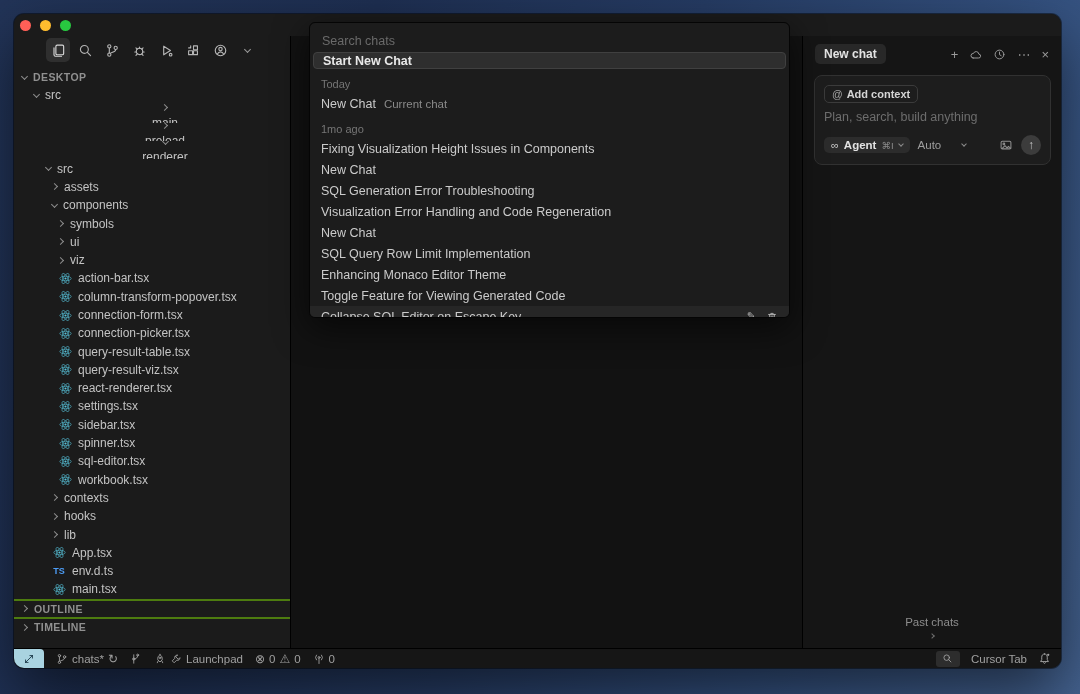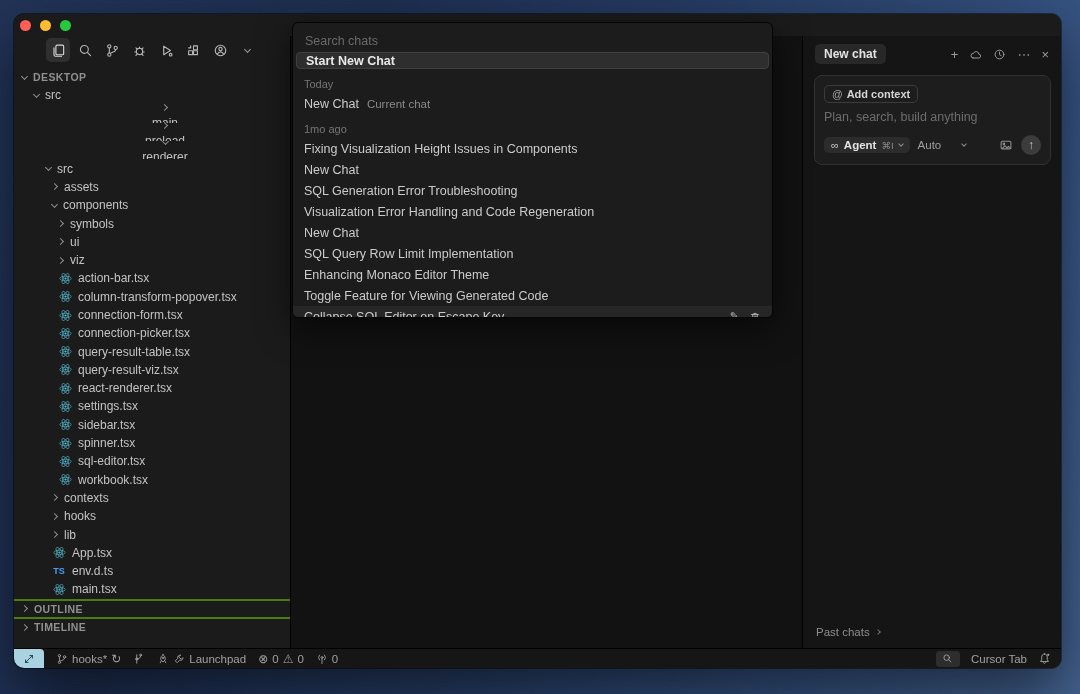--- a/index.html
+++ b/index.html
@@ -39,21 +39,21 @@
   .trow.sec.top { border-top:2px solid #4d7c0f; }
   .lv0 { padding-left:8px; } .lv1 { padding-left:20px; } .lv2 { padding-left:26px;flex-direction:column; }
   .lv3 { padding-left:32px; } .lv4 { padding-left:38px; } .lv5 { padding-left:44px;text-align:right; }
   .chev { display:inline-block; width:5px; height:5px; border-right:1.3px solid #8d8d8d; border-bottom:1.3px solid #8d8d8d; flex:0 0 auto; }
   .chev.r { transform:rotate(-45deg); margin-right:1px; }
   .chev.d { transform:rotate(45deg); margin-top:-2px; }
   .fic { width:14px; height:14px; display:inline-flex; align-items:center; justify-content:center; flex:0 0 auto; }
   .fic.ts { color:#4d9df6; font-size:9px; font-weight:700; letter-spacing:0; }
   
   .overlay {
-    position:absolute; left:278px; top:8px; width:481px; height:296px; z-index:30;
+    position:absolute; left:295px; top:8px; width:481px; height:296px; z-index:30;
     background:#1c1c1c; border:1px solid #050505; border-radius:6px; overflow:hidden;
     box-shadow:0 10px 34px rgba(0,0,0,.6);
   }
   .ov-search { height:26px; padding:8px 12px 0; }
   .ov-search input { width:100%; background:transparent; border:none; outline:none; color:#d0d0d0; font-size:12.5px; font-family:inherit; }
   .ov-search input::placeholder { color:#6a6a6a; }
   .ov-sel { margin:3px 3px 0; height:17px; background:#2e2e2e; border:1px solid #404040; border-radius:4px; display:flex; align-items:center; padding:0 9px; color:#e8e8e8; font-size:12.5px; font-weight:600; }
   .ov-glabel { height:18px; margin-top:6px; display:flex; align-items:center; padding:0 11px; color:#757575; font-size:11px; }
   .ov-item { height:21px; display:flex; align-items:center; padding:0 11px; color:#cbcbcb; font-size:12.5px; }
   .ov-item .badge { margin-left:8px; color:#8a8a8a; font-size:11.5px; }
@@ -72,21 +72,21 @@
   .controls { margin-top:11px; display:flex; align-items:center; gap:8px; }
   .agent { display:inline-flex; align-items:center; gap:5px; background:#2c2c2c; border-radius:5px; padding:2px 7px; }
   .agent .inf { color:#c8c8c8; font-size:11px; }
   .agent .nm { color:#e2e2e2; font-size:11.5px; font-weight:700; }
   .agent .sc { color:#8b8b8b; font-size:9.5px; }
   .mode { display:inline-flex; align-items:center; gap:21px; color:#9d9d9d; font-size:11.5px; }
   .mini-chev { width:4px; height:4px; border-right:1.2px solid #8b8b8b; border-bottom:1.2px solid #8b8b8b; transform:rotate(45deg); margin-top:-2px; }
   .ctrl-right { margin-left:auto; display:flex; align-items:center; gap:8px; }
   .img-ic { color:#8f8f8f; display:inline-flex; }
   .send { width:20px; height:20px; border-radius:50%; background:#3c3c3c; color:#c4c4c4; display:flex; align-items:center; justify-content:center; font-size:12px; }
-  .pastchats { margin-top:auto; padding:0 13px 10px; color:#8d8d8d; font-size:11.5px; display:flex; align-items:center; gap:6px; }
+  .pastchats { margin-top:auto; padding:0 13px 10px; color:#8d8d8d; font-size:11.5px; display:flex; align-items:center; gap:6px;flex-direction:column; }
   .pastchats .chev { width:4px; height:4px; border-color:#6f6f6f; }
   
   .statusbar { height:20px; flex:0 0 auto; background:#161616; border-top:1px solid #000; display:flex; align-items:center; font-size:11.5px; color:#a0a0a0; padding-right:10px; }
   .remote { width:30px; height:20px; background:#a9d3e0; color:#1d3b49; display:flex; align-items:center; justify-content:center; border-radius:0 4px 0 0; flex:0 0 auto; }
   .sb-item { display:flex; align-items:center; gap:4px; margin-left:12px; white-space:nowrap; }
   .sb-item .ic { display:inline-flex; font-size:12px; line-height:1; }
   .sb-right { margin-left:auto; display:flex; align-items:center; gap:11px; }
   .zoombox { width:24px; height:16px; background:#2d2d2d; border-radius:3px; display:flex; align-items:center; justify-content:center; color:#a8a8a8; }
   svg { display:block; }
 </style>
@@ -472,21 +472,21 @@
         </span>
       <span class="sb-item">
         <span class="ic">
             <svg width="12" height="12" viewBox="0 0 16 16" fill="none" stroke="currentColor" stroke-width="1.2" stroke-linecap="round" stroke-linejoin="round">
               <circle cx="4.6" cy="3.6" r="1.6"></circle>
               <circle cx="4.6" cy="12.4" r="1.6"></circle>
               <circle cx="11.4" cy="5.2" r="1.6"></circle>
               <path d="M4.6 5.2v5.6M11.4 6.8c0 2.4-2.8 2.9-5 3.4"></path>
             </svg>
           </span>
-        <span>hooks*</span>
+        <span>chats*</span>
         <span class="ic">↻</span>
       </span>
       <span class="sb-item">
           <span class="ic">
             <svg width="12" height="12" viewBox="0 0 16 16" fill="none" stroke="currentColor" stroke-width="1.2" stroke-linecap="round" stroke-linejoin="round">
               <path d="M5 2.4v11.2"></path>
               <circle cx="5" cy="8" r="1.5"></circle>
               <path d="M5 8c3.2 0 5.2-1.6 5.2-4.4"></path>
               <circle cx="10.2" cy="2.8" r="1.3"></circle>
             </svg>

